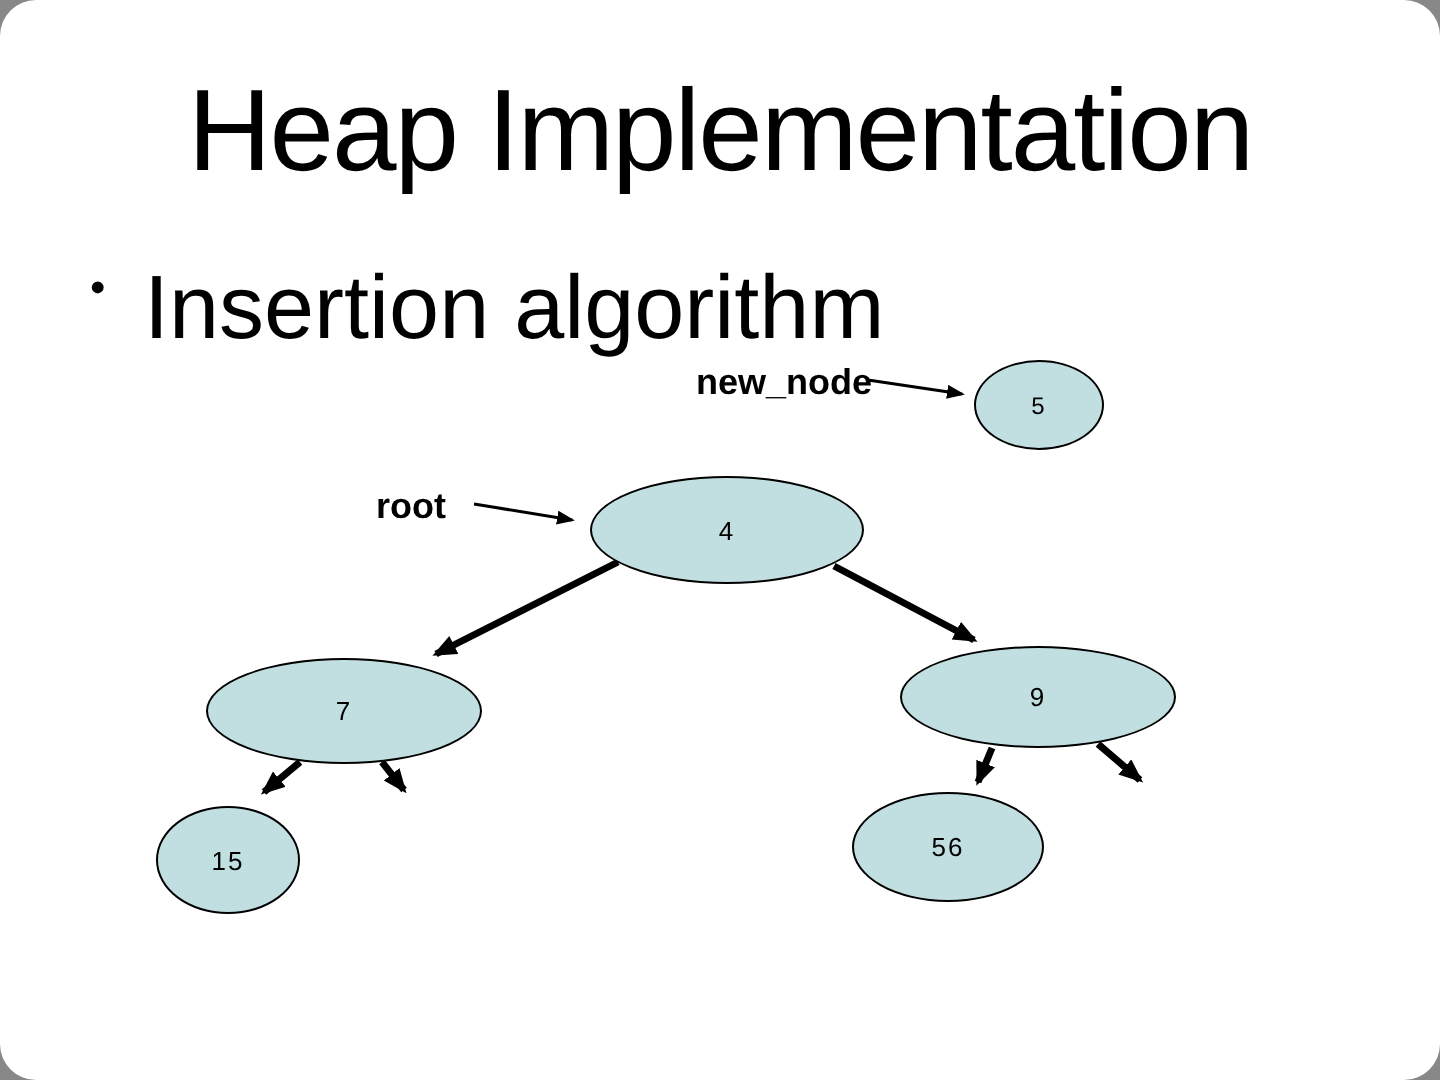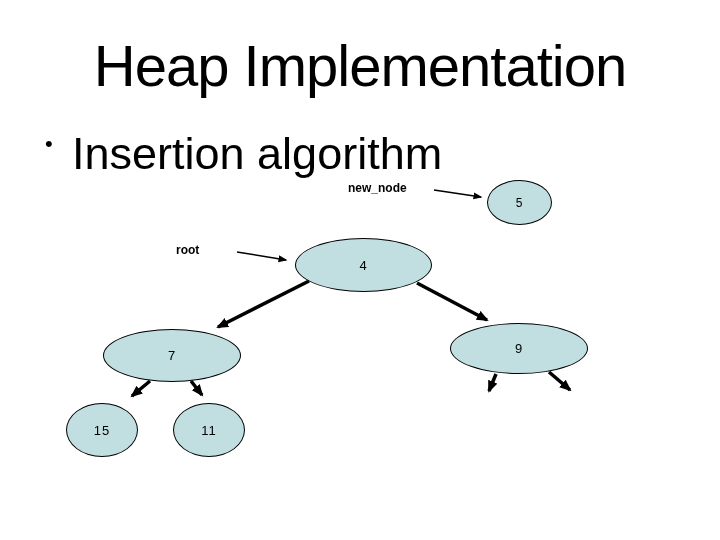--- a/index.html
+++ b/index.html
@@ -5,20 +5,21 @@
   html,body{margin:0;padding:0;}
   body{background:#888;}
   .slide{
     position:relative;
     width:720px;height:540px;
     background:var(--background,#ffffff);
     font-family:"Liberation Sans",sans-serif;
     color:var(--text,#000000);
     overflow:hidden;
     margin:0 auto;
+    border-radius:18px;
   }
   .title{
     position:absolute;
     left:0;top:36px;width:720px;
     text-align:center;
     font-size:58px;line-height:1.05;
     letter-spacing:-1px;
     white-space:nowrap;
   }
   .bullet-glyph{
@@ -27,39 +28,39 @@
     font-size:22px;line-height:24px;
   }
   .bullet-text{
     position:absolute;
     left:72px;top:130px;
     font-size:45px;line-height:1.05;
     white-space:nowrap;
   }
   .pointer-label{
     position:absolute;
-    font-size:12px;font-weight:bold;line-height:1.1;
+    font-size:18px;font-weight:bold;line-height:1.1;
     white-space:nowrap;
   }
   .lbl-new-node{left:348px;top:182px;}
-  .lbl-root{left:176px;top:244px;}
+  .lbl-root{left:188px;top:244px;}
   .node{
     position:absolute;
     background:var(--node-fill,#c1dfe1);
     border:1px solid var(--node-border,#000000);
     border-radius:50%;
     display:flex;align-items:center;justify-content:center;
     font-size:13px;letter-spacing:1px;
     box-sizing:border-box;
   }
   .n-new {left:487px;top:180px;width:65px;height:45px;font-size:12px;}
   .n-root{left:295px;top:238px;width:137px;height:54px;}
   .n-l   {left:103px;top:329px;width:138px;height:53px;}
   .n-r   {left:450px;top:323px;width:138px;height:51px;}
-  .n-ll  {left:66px; top:403px;width:72px; height:54px;text-align:center;}
+  .n-ll  {left:78px; top:403px;width:72px; height:54px;text-align:center;}
   .n-lr  {left:173px;top:403px;width:72px; height:54px;}
   .n-rl  {left:426px;top:396px;width:96px; height:55px;}
   .n-rr  {left:533px;top:396px;width:97px; height:55px;}
   svg.arrows{
     position:absolute;left:0;top:0;width:720px;height:540px;
     pointer-events:none;
   }
   svg.arrows line{stroke:var(--arrow,#000000);}
   .edge{stroke-width:3.5;}
   .ptr{stroke-width:1.5;}
@@ -104,17 +105,17 @@
   </div>
   <div class="node n-l">
     <span>7</span>
   </div>
   <div class="node n-r">
     <span>9</span>
   </div>
   <div class="node n-ll">
     <span>15</span>
   </div>
-  <div class="node n-lr">
-    <span>11</span>
+  <div class="node n-rl">
+    <span>56</span>
   </div>
 
 </div>
 
 </body></html>

